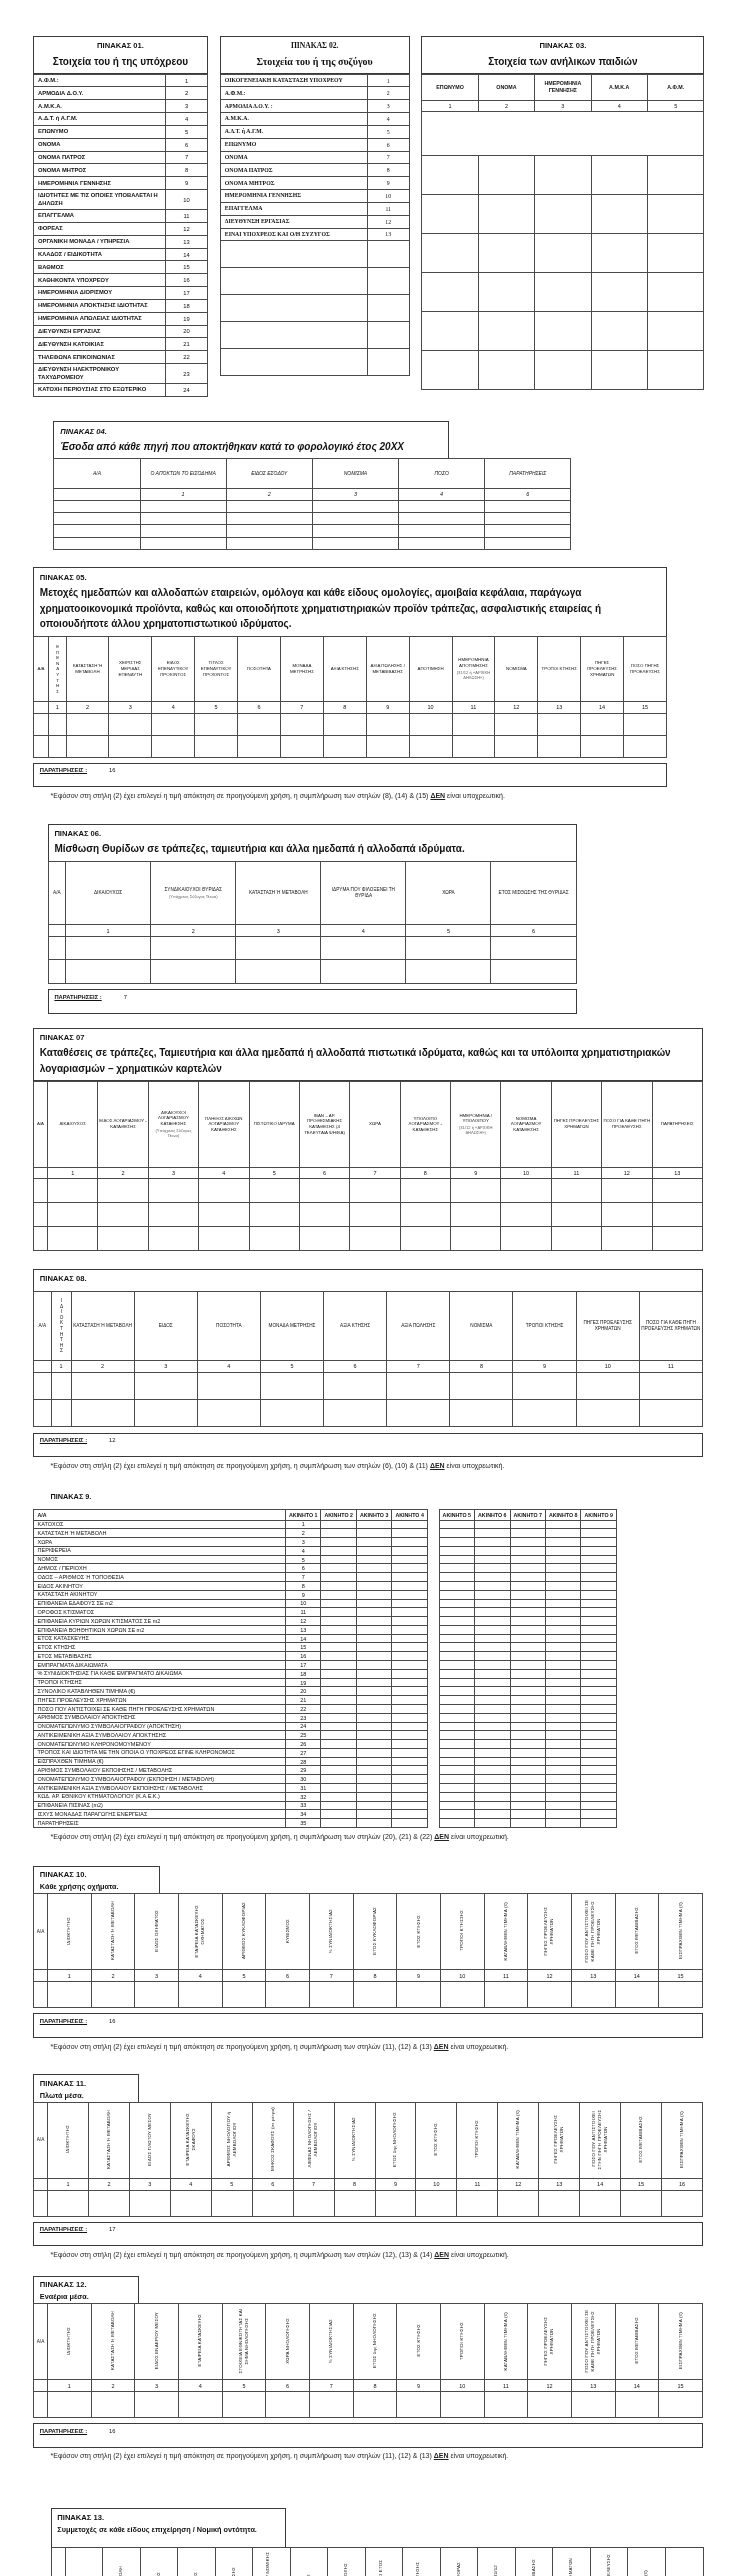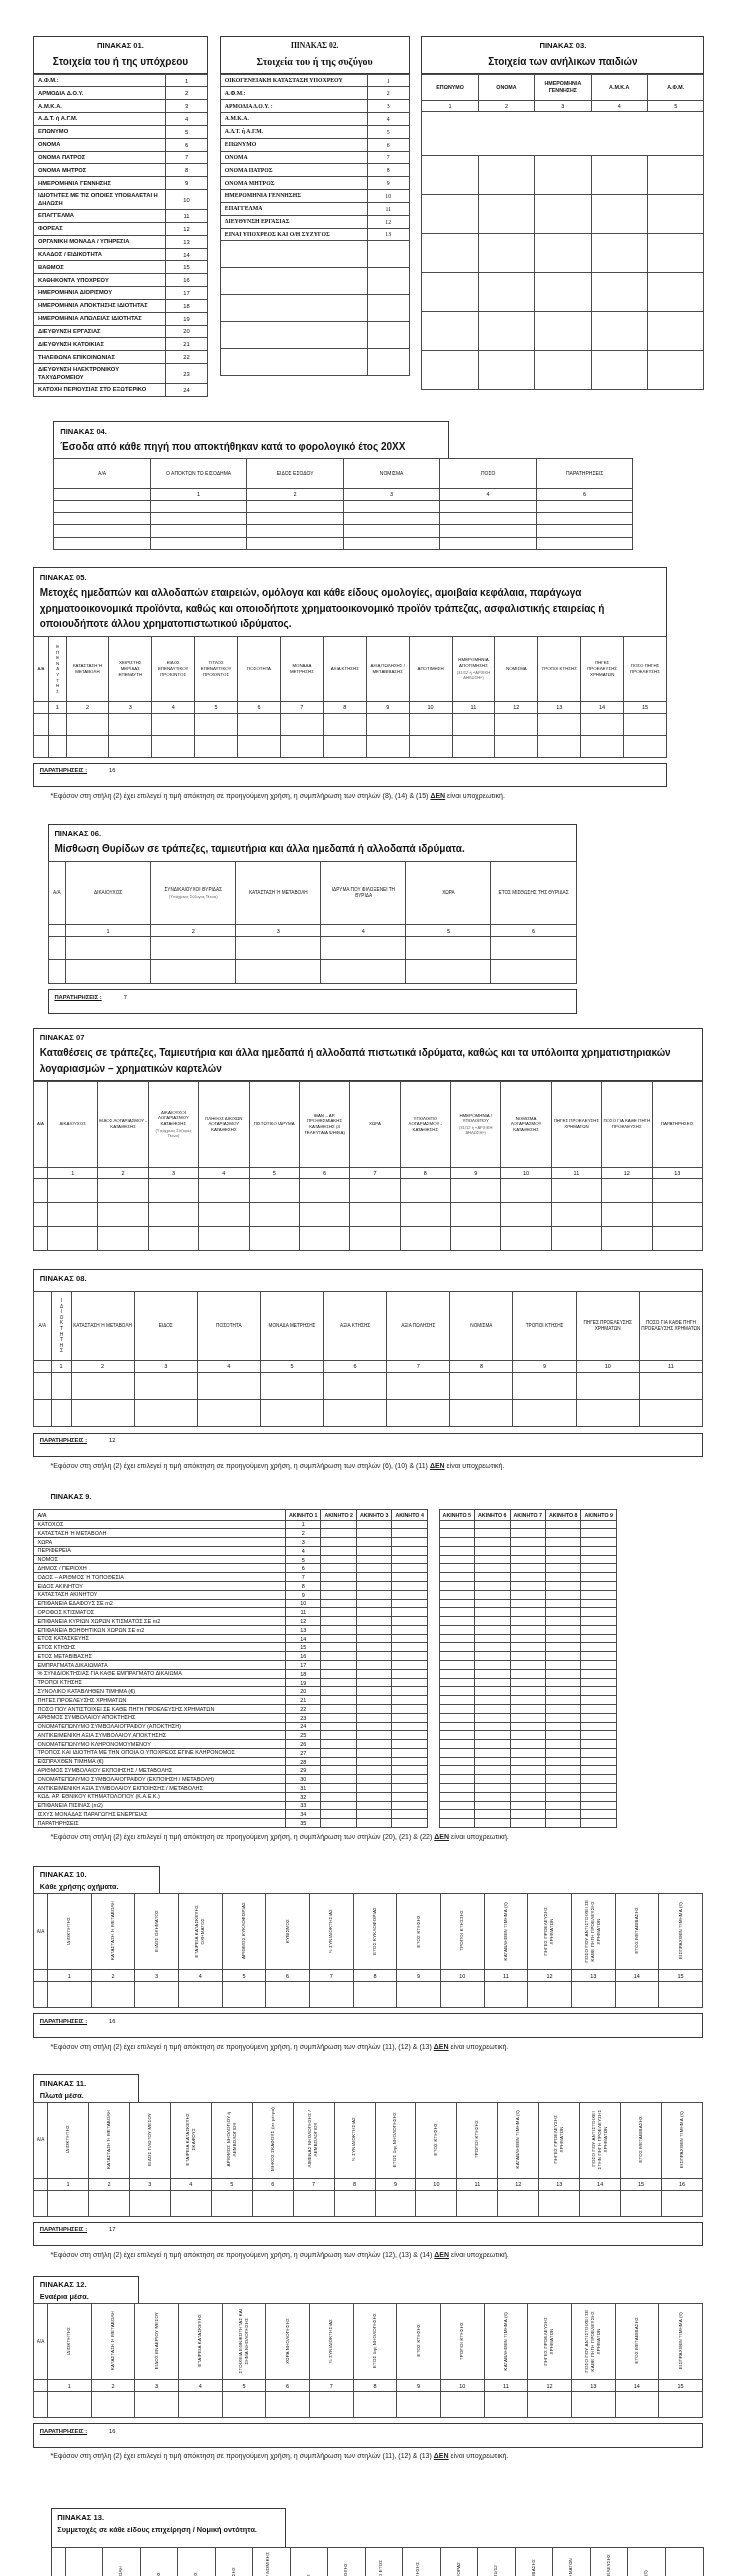--- a/index.html
+++ b/index.html
@@ -33,21 +33,21 @@
   .sec01{width:175px;}
   .sec02{width:190px;font-family:Liberation Serif, serif;}
   .sec03{width:283px;}
   .sec01 .ttl-box,.sec02 .ttl-box,.sec03 .ttl-box{min-height:36px;text-align:center;}
   .sec02 .fill td{height:27px;}
   .sec03 .spacer td{height:44px;border-top:none;}
   .sec03 th{font-size:5.3px;font-weight:bold;height:26px;}
   .sec03 .numrow td{border-top:0.6px solid #4a4a4a;}
   .sec03 .er td{height:39px;}
   
-  #s04{margin-left:20.4px;width:580px;margin-top:24.5px;}
+  #s04{margin-left:20.4px;width:518px;margin-top:24.5px;font-style:italic;}
   #s04 .ttl-box{width:396px;border-bottom:none;}
   #s04 th{height:30px;font-size:5px;}
   #s04 .er td{height:12.3px;}
   
   #s05{margin-top:17.5px;width:634px;}
   #s05 th{height:65px;font-size:4.4px;padding:1.2px 0.6px;}
   #s05 th:nth-child(1){width:15px;}
   #s05 th:nth-child(2){width:17.5px;}
   #s05 th:nth-child(2) .h-lbl{writing-mode:vertical-rl;text-orientation:upright;margin:0 auto;letter-spacing:0.6px;}
   
@@ -500,21 +500,21 @@
             <td></td>
             <td></td>
           </tr>
       </tbody>
     </table>
   </section>
 
   <section id="s05">
     <div class="ttl-box">
       <div class="ttl1">ΠΙΝΑΚΑΣ 05.</div>
-      <div class="ttl2">Μετοχές ημεδαπών και αλλοδαπών εταιρειών, ομόλογα και κάθε είδους ομολογίες, αμοιβαία κεφάλαια, παράγωγα χρηματοοικονομικά προϊόντα, καθώς και οποιοδήποτε χρηματοοικονομικό προϊόν τράπεζας, ασφαλιστικής εταιρείας ή οποιουδήποτε άλλου χρηματοπιστωτικού ιδρύματος.</div>
+      <div class="ttl2">Μετοχές ημεδαπών και αλλοδαπών εταιρειών, ομόλογα και κάθε είδους ομολογίες, αμοιβαία κεφάλαια, παράγωγα χρηματοοικονομικά προϊόντα, καθώς και οποιοδήποτε χρηματιστηριακών προϊόν τράπεζας, ασφαλιστικής εταιρείας ή οποιουδήποτε άλλου χρηματοπιστωτικού ιδρύματος.</div>
     </div>
     <table class="grid">
       <thead>
         <tr>
           <th>
               <div class="h-lbl">Α/Α</div>
             </th>
 
           <th>
               <div class="h-lbl">ΕΠΕΝΔΥΤΗΣ</div>

